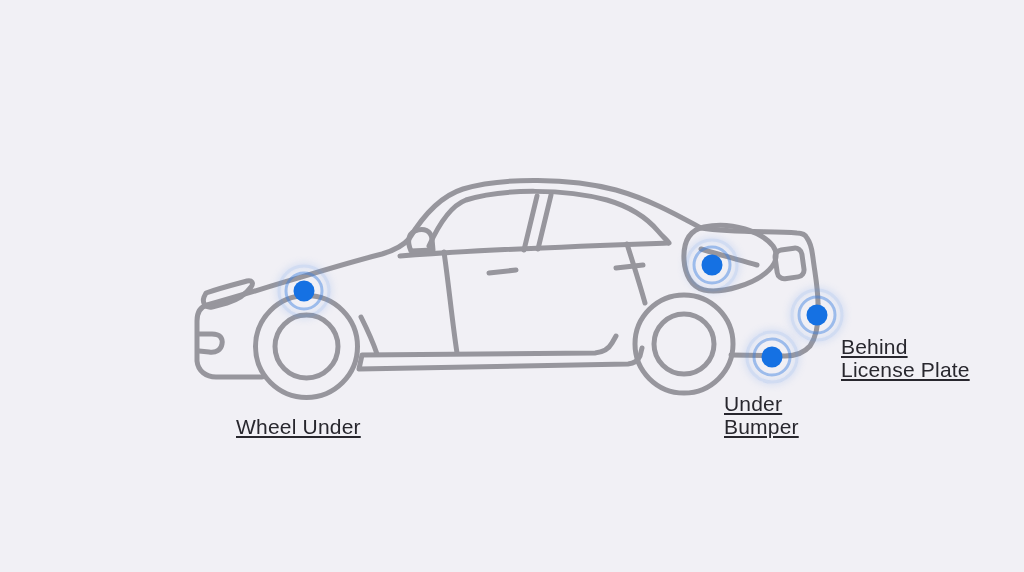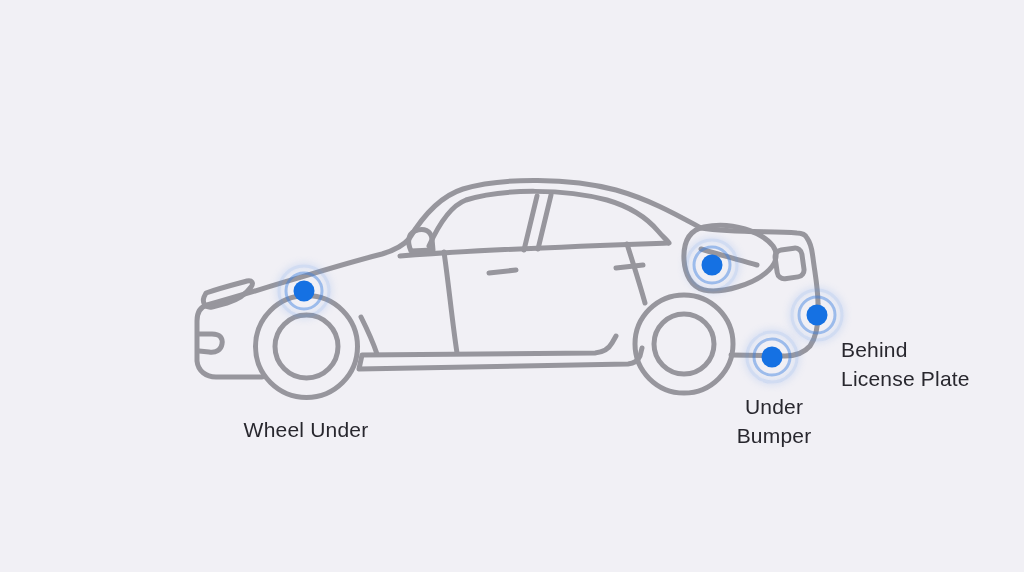--- a/index.html
+++ b/index.html
@@ -22,24 +22,24 @@
   }
   .marker .ring-inner{
     width:33px;height:33px;border:3px solid rgba(58,126,224,0.45);
   }
   .marker .dot{
     width:21px;height:21px;background:#1571e3;
   }
 
   
   .label{
-    position:absolute;color:#28272e;font-size:21px;line-height:29px;
-    letter-spacing:0.2px;white-space:normal;
+    position:absolute;color:#28272e;font-size:21px;line-height:23px;
+    letter-spacing:0.2px;white-space:normal;text-decoration:underline;
   }
-  .label.centered{transform:translateX(-50%);text-align:center;}
+  .label.centered{transform:translateX(-50%);}
 </style>
 </head>
 <body>
 
 <div class="stage">
 
   <svg class="car-svg" viewBox="0 0 1024 572">
     <g fill="none" stroke="#97969d" stroke-width="5" stroke-linecap="round" stroke-linejoin="round">
 
       <path d="

